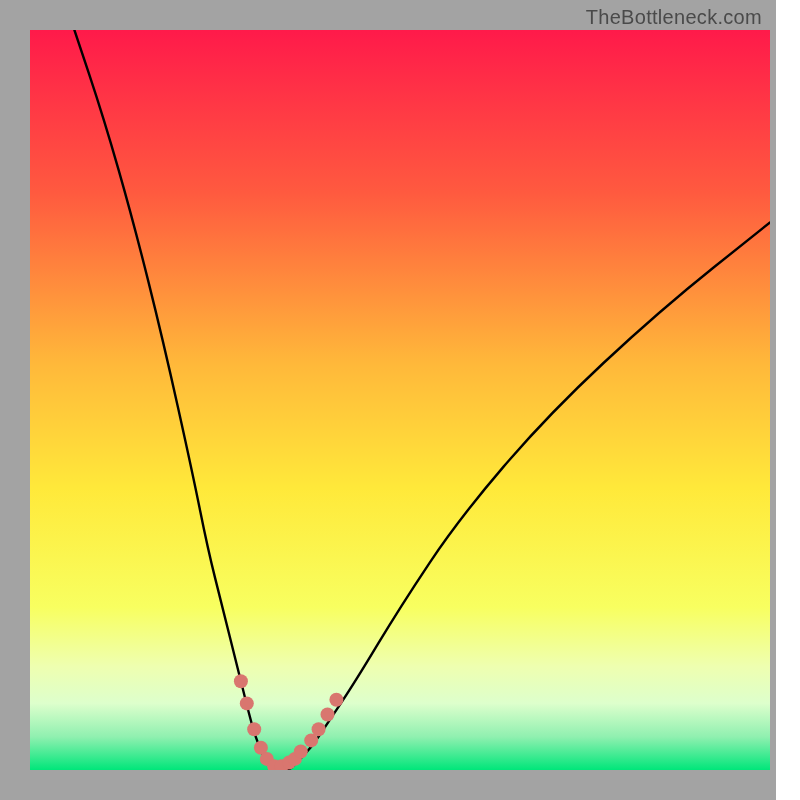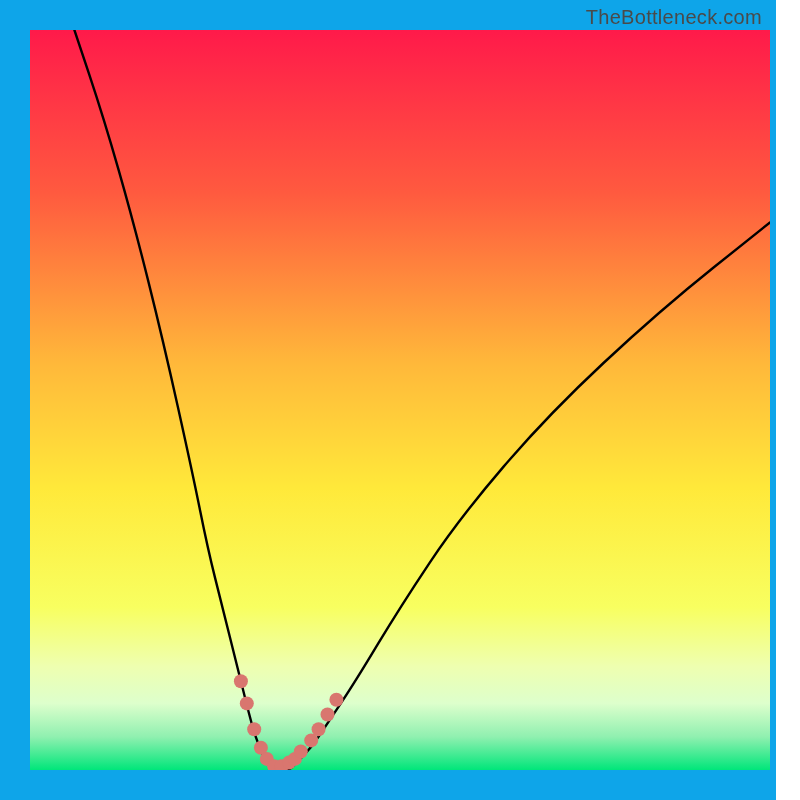--- a/index.html
+++ b/index.html
@@ -1,17 +1,17 @@
 <!DOCTYPE html>
 <html><head>
   <meta charset="utf-8">
   <style>
     * { margin: 0; padding: 0; box-sizing: border-box; }
     body { width: 800px; height: 800px; overflow: hidden; font-family: Arial, sans-serif; }
-    .frame { width: 776px; height: 800px; background: #0ea5e9; position: relative; }
+    .frame { width: 776px; height: 800px; background: #a3a3a3; position: relative; }
     .watermark { position: absolute; top: 6px; right: 14px; color: #4a4a4a; font-size: 20px; font-weight: 500; letter-spacing: 0.3px; z-index: 10; }
     .plot { position: absolute; left: 30px; top: 30px; width: 740px; height: 740px; }
     .plot svg { width: 100%; height: 100%; display: block; }
   </style>
 </head>
 <body>
 
 <div class="frame">
   <div class="watermark">TheBottleneck.com</div>
   <div class="plot">

